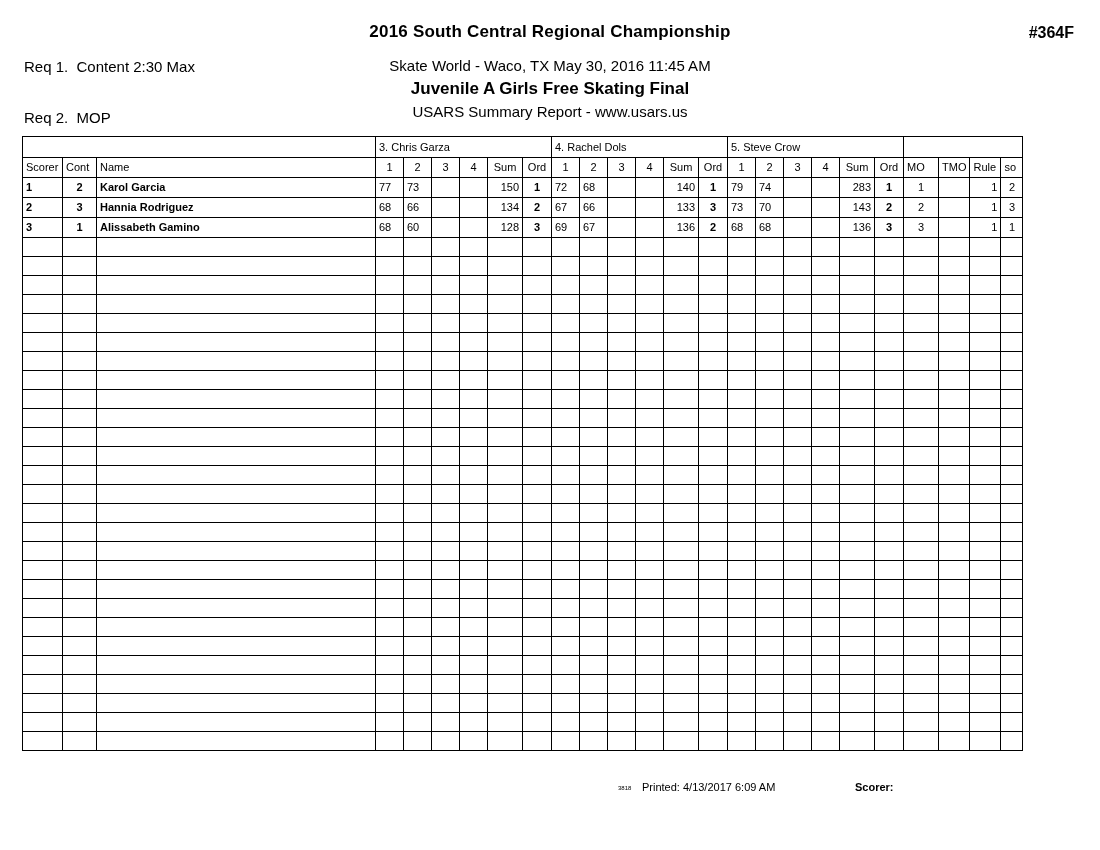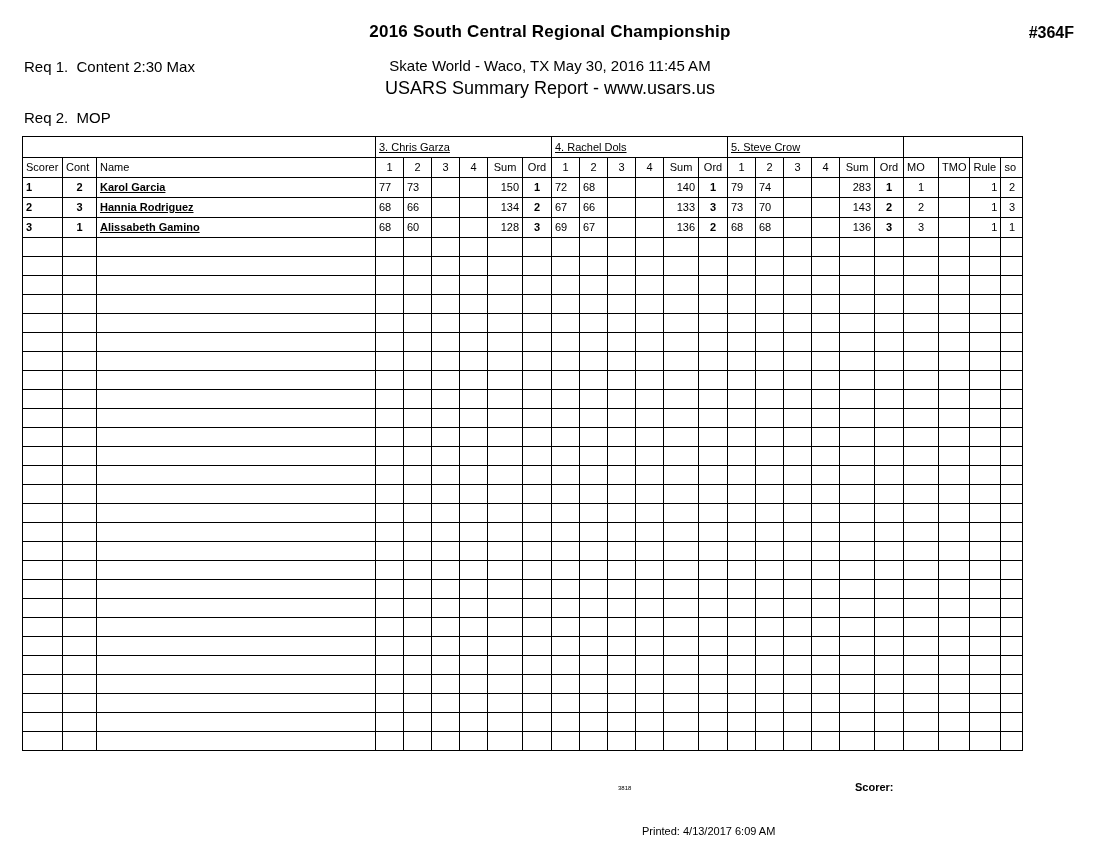--- a/index.html
+++ b/index.html
@@ -11,63 +11,64 @@
   }
   .page { position:relative; width:1100px; height:850px; background:#fff; overflow:hidden; }
 
   .req-block { position:absolute; left:24px; top:24px; font-size:15px; line-height:17px; white-space:pre; }
   .event-number { position:absolute; right:26px; top:24px; font-size:16px; font-weight:bold; }
 
   .titles { position:absolute; left:0; top:22px; width:100%; text-align:center; }
   .title-main { font-size:17px; font-weight:bold; letter-spacing:0.2px; }
   .title-sub { font-size:15px; margin-top:15px; }
   .title-event { font-size:17px; font-weight:bold; margin-top:5px; }
-  .title-report { font-size:18px; margin-top:4px; }
+  .title-report { font-size:15px; margin-top:4px; }
 
   table.score { position:absolute; left:22px; top:136px; border-collapse:collapse; table-layout:fixed; }
   table.score td {
     border:1px solid #000;
     font-size:11px;
     height:19px;
     line-height:19px;
     padding:0 3px;
     overflow:hidden;
     white-space:nowrap;
     vertical-align:middle;
   }
-  tr.judge-row td { height:20px; line-height:20px;text-decoration:underline; }
+  tr.judge-row td { height:20px; line-height:20px; }
   td.nb { border:none; }
   td.judge-name { text-align:left; padding-left:5px; }
   td.sep { border-right:4px solid #000; }
   .al { text-align:left; }
   .ac { text-align:center; }
   .ar { text-align:right; }
   .b { font-weight:bold; }
-  td.namecell { font-size:12px; padding-left:5px;text-decoration:underline; }
+  td.namecell { font-size:12px; padding-left:5px; }
   td.placecell { padding-left:7px; }
 
   .footer-code { position:absolute; left:618px; top:785px; font-size:6px; }
-  .footer-printed { position:absolute; left:642px; top:781px; font-size:11px;margin-top:44px; }
+  .footer-printed { position:absolute; left:642px; top:781px; font-size:11px; }
   .footer-scorer { position:absolute; left:855px; top:781px; font-size:11px;font-weight:bold; }
 </style>
 </head>
 <body>
 
 <div class="page">
 
   <div class="req-block">
     <div>Req 1.  Content 2:30 Max</div>
     <div>Req 2.  MOP</div>
   </div>
 
   <div class="event-number">#364F</div>
 
   <div class="titles">
     <div class="title-main">2016 South Central Regional Championship</div>
     <div class="title-sub">Skate World - Waco, TX  May 30, 2016  11:45 AM</div>
+    <div class="title-event">Juvenile A Girls Free Skating Final</div>
     <div class="title-report">USARS Summary Report - www.usars.us</div>
   </div>
 
   <table class="score">
       <colgroup>
         <col style="width:40px">
         <col style="width:34px">
         <col style="width:279px">
         <col style="width:28px">
         <col style="width:28px">

